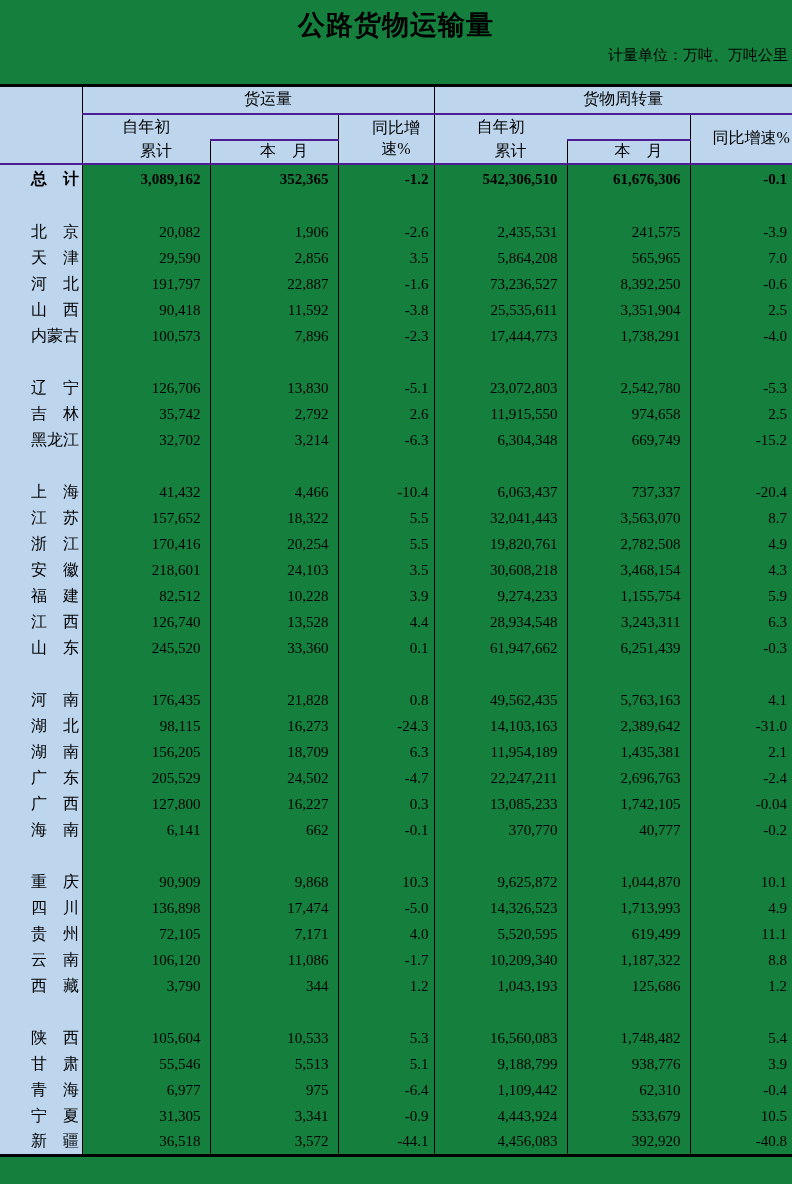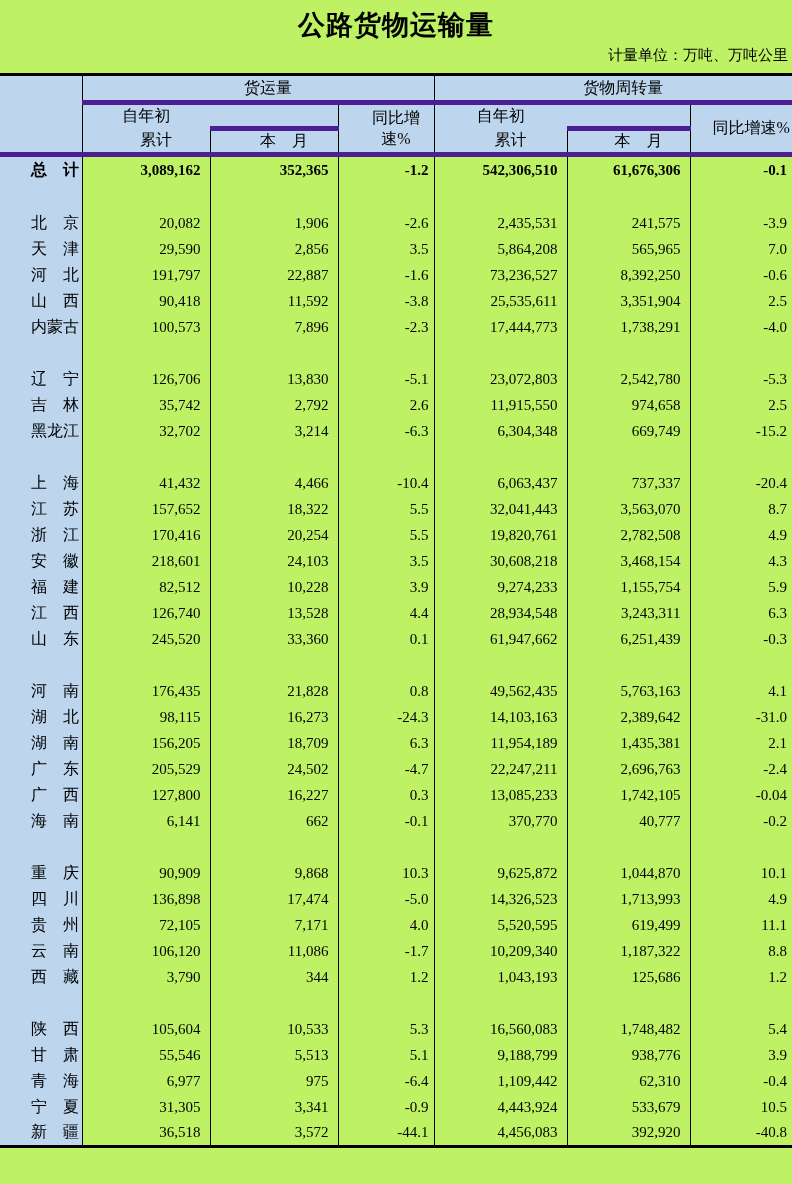--- a/index.html
+++ b/index.html
@@ -1,58 +1,58 @@
 <!DOCTYPE html>
 <html><head>
 <meta charset="utf-8">
 <style>
   * { margin: 0; padding: 0; box-sizing: border-box; }
   html, body { background: #ffffff; }
   .page {
     width: 792px;
     height: 1184px;
-    background: #bef264;
+    background: #15803d;
     font-family: "Liberation Serif", "DejaVu Serif", serif;
     color: #000000;
     overflow: hidden;
   }
   .title {
     text-align: center;
     font-size: 27px;
     font-weight: bold;
     padding-top: 7px;
     letter-spacing: 1px;
     font-family: "DejaVu Sans", "Liberation Sans", sans-serif;
   }
   .unit-note {
     text-align: right;
     font-size: 15px;
     padding-right: 4px;
     margin-top: 3px;
-    margin-bottom: 8px;
+    margin-bottom: 19px;
   }
   table.main {
     width: 792px;
     border-collapse: collapse;
     table-layout: fixed;
     border-top: 3px solid #000;
     border-bottom: 3px solid #000;
     font-size: 15px;
   }
   thead td, thead th {
     background: var(--hdr-bg, #BDD6EE);
     font-weight: normal;
     text-align: center;
     font-size: 16px;
   }
   tr.h1 { height: 28px; }
   tr.h2 { height: 26px; }
   tr.h3 { height: 24px; }
   .bl { border-left: 1px solid #000; }
-  .bb { border-bottom: 5px solid #4c1d95; padding-left: 20px; }
+  .bb { border-bottom: 2px solid #4c1d95; padding-left: 20px; }
   tbody td { height: 26px; white-space: nowrap; overflow: hidden; }
   tbody tr.total-row td { height: 30px; font-weight: bold; }
   td.prov {
     background: var(--hdr-bg, #BDD6EE);
     text-align: left;
     padding-left: 31px;
     font-size: 16px;
   }
   td.num { text-align: right; padding-right: 9px; }
   td.pct { text-align: right; padding-right: 5px; }

